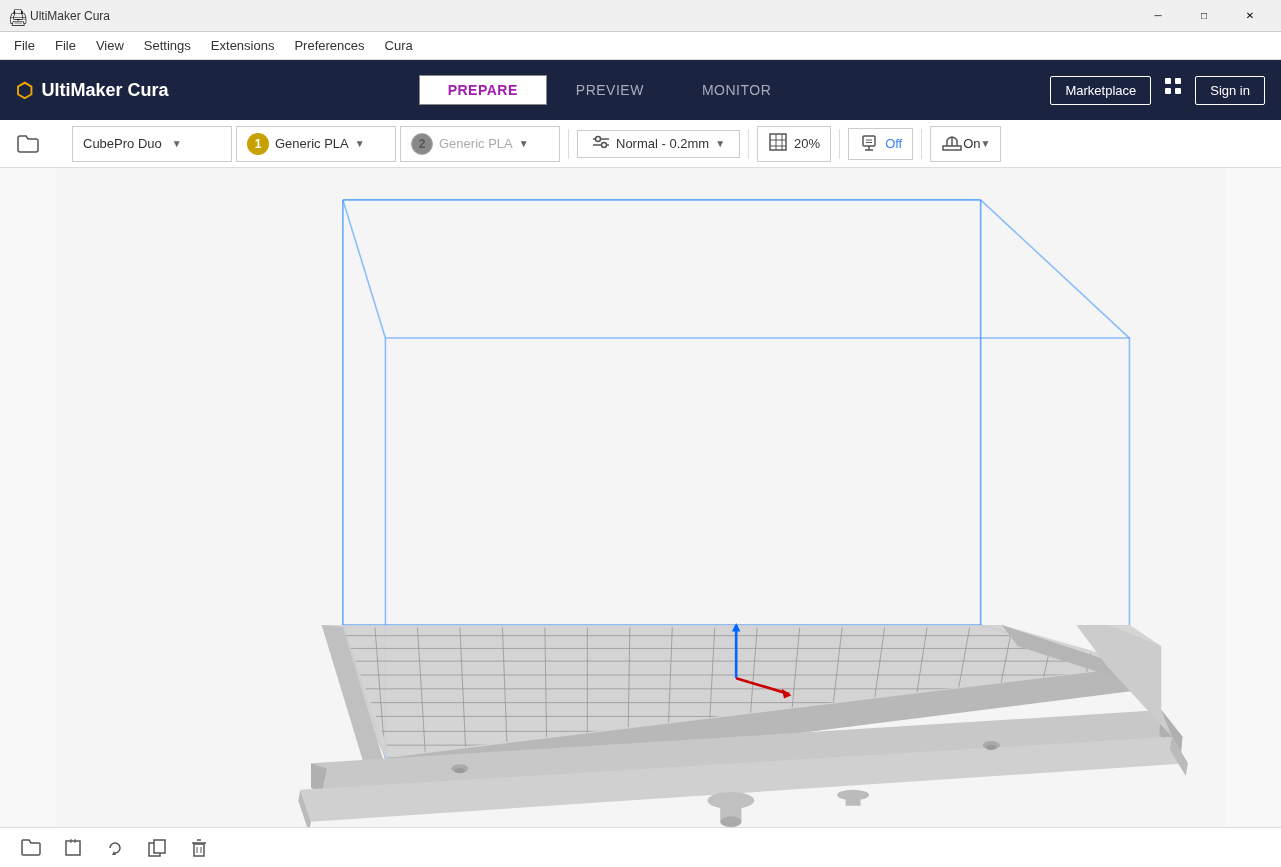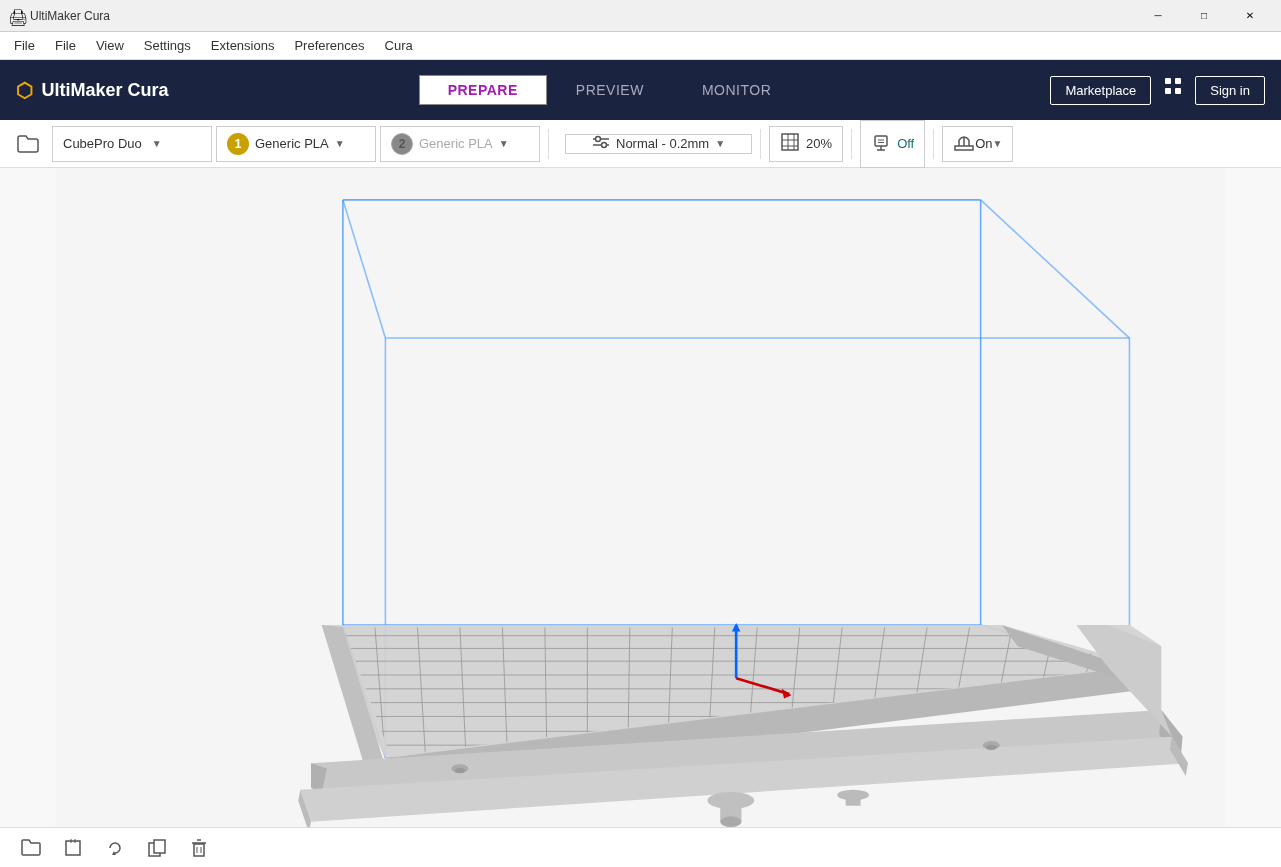--- a/index.html
+++ b/index.html
@@ -83,60 +83,59 @@
     .folder-icon-btn {
       width: 40px; height: 40px;
       background: transparent; border: none; cursor: pointer;
       display: flex; align-items: center; justify-content: center;
       font-size: 18px; color: #555;
     }
     .printer-select {
       display: flex; align-items: center; gap: 6px;
       border: 1px solid #ccc; padding: 4px 10px;
       cursor: pointer; min-width: 160px; height: 36px;
-      background: white; font-size: 13px; color: #333;
+      background: white; font-size: 13px; color: #333; margin-left: 20px;
     }
     .extruder-btn {
       display: flex; align-items: center; gap: 6px;
       border: 1px solid #ccc; padding: 4px 10px;
       cursor: pointer; min-width: 160px; height: 36px;
       background: white; font-size: 13px; color: #333;
     }
     .extruder-num {
       width: 22px; height: 22px; border-radius: 50%;
       display: flex; align-items: center; justify-content: center;
       font-size: 12px; font-weight: bold; color: white;
     }
     .ext1 { background: #c8a000; }
     .ext2 { background: #888; border: 1px solid #aaa; color: #555; }
 
     .divider-v { width: 1px; height: 30px; background: #ddd; margin: 0 4px; }
 
     .profile-select {
       display: flex; align-items: center; gap: 6px;
-      border: 1px solid #ccc; padding: 4px 26px;
-      cursor: pointer; height: 20px;
+      border: 1px solid #ccc; padding: 4px 14px;
+      cursor: pointer; height: 28px;
       background: white; font-size: 13px; color: #333;
       min-width: 160px;
-      margin-left: 8px;
     }
     .profile-icon { font-size: 16px; color: #555; }
 
     .infill-select {
       display: flex; align-items: center; gap: 6px;
       border: 1px solid #ccc; padding: 0 10px;
       cursor: pointer; height: 36px;
       background: white; font-size: 13px; color: #333;
     }
 
     .support-select {
       display: flex; align-items: center; gap: 6px;
       border: 1px solid #ccc; padding: 4px 10px;
-      cursor: pointer; height: 48px;
-      background: white; font-size: 13px; color: #0f766e;
+      cursor: pointer; height: 32px;
+      background: white; font-size: 13px; color: #3b82f6;
     }
 
     .adhesion-select {
       display: flex; align-items: center; 
       border: 1px solid #ccc; padding: 4px 10px;
       cursor: pointer; height: 36px;
       background: white; font-size: 13px; color: #333;
     }
     .chevron { font-size: 10px; color: #666; margin-left: 4px; }
     .dropdown-arrow { font-size: 10px; color: #666; }

